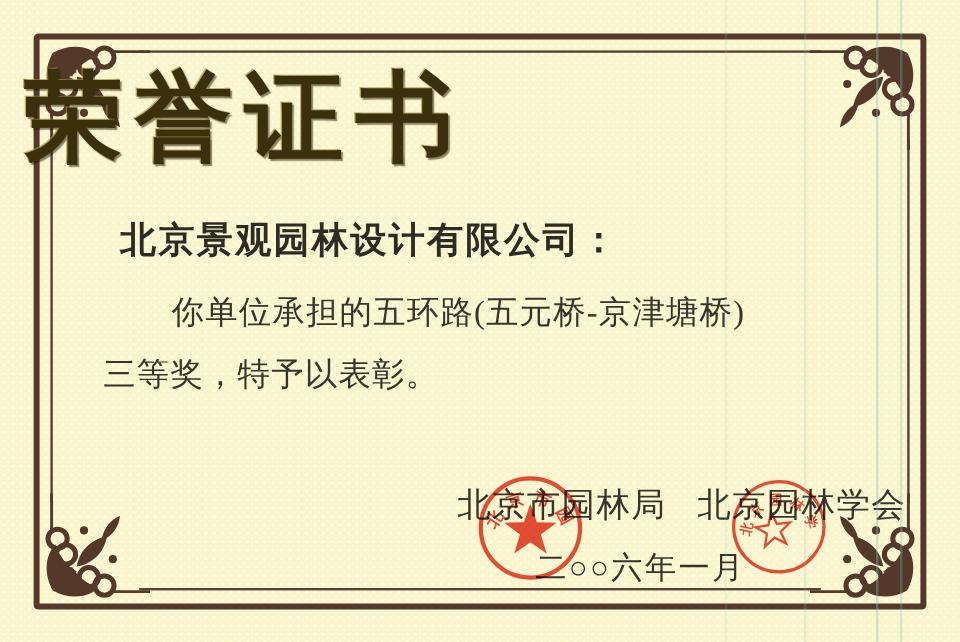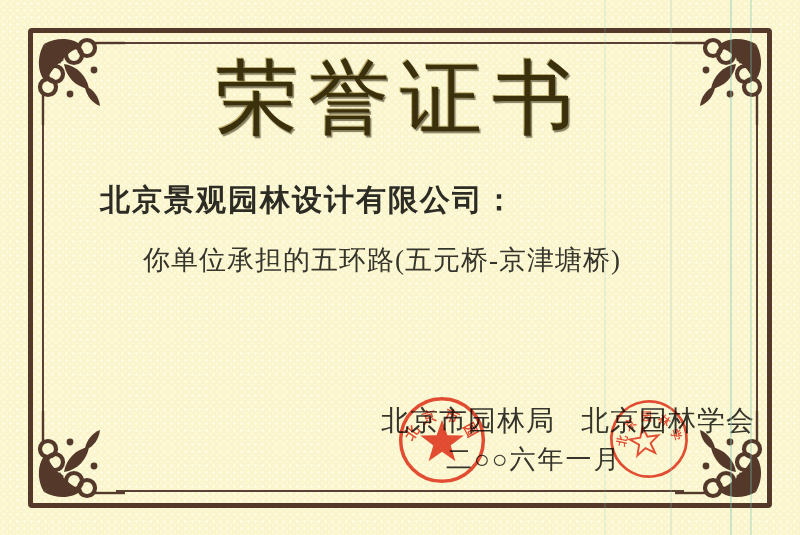--- a/index.html
+++ b/index.html
@@ -24,41 +24,42 @@
   .thin-left  {top:116px;bottom:116px;left:42px;width:2px;}
   .thin-right {top:116px;bottom:116px;right:42px;width:2px;}
   .corner{position:absolute;width:95px;height:95px;}
   .corner.tl{left:30px;top:30px;}
   .corner.tr{right:30px;top:30px;transform:scaleX(-1);}
   .corner.bl{left:30px;bottom:29px;transform:scaleY(-1);}
   .corner.br{right:30px;bottom:29px;transform:scale(-1,-1);}
   
   .title{
     position:absolute;left:0;right:0;top:50px;margin:0;
-    text-align:center;font-size:82px;line-height:1.2;font-weight:normal;
+    text-align:left;font-size:82px;line-height:1.2;font-weight:bold;
     letter-spacing:10px;color:#3b300c;
     text-shadow:-1px -1px 0 rgba(158,136,58,.65), 1.5px 1.5px 1px rgba(36,28,4,.55);
     font-family:"Liberation Serif", serif;
+    padding-left:20px;
   }
   .recipient{
     position:absolute;left:100px;top:180px;
     font-size:30px;font-weight:700;letter-spacing:2px;color:#2c2b24;
     font-family:"Liberation Sans", sans-serif;
   }
   .body-text{
     position:absolute;left:86px;top:234px;width:620px;
     font-size:27px;line-height:52px;color:#36352c;letter-spacing:1px;
   }
   .body-line.indent{text-indent:57px;}
   .issuers{
     position:absolute;left:381px;top:402px;display:flex;gap:26px;
     font-size:28px;color:#36352c;letter-spacing:1px;white-space:nowrap;
   }
   .date-line{
-    position:absolute;left:446px;top:442px;
+    position:absolute;left:446px;top:456px;
     font-size:26px;color:#36352c;letter-spacing:2px;white-space:nowrap;
   }
   
   .seal{position:absolute;mix-blend-mode:multiply;opacity:.92;}
   .seal-left{left:398px;top:396px;width:88px;height:88px;}
   .seal-right{left:609px;top:399px;width:80px;height:80px;transform:rotate(-8deg);}
   .seal text{font-family:"Liberation Serif", serif;font-weight:bold;}
   
   .scanline{position:absolute;top:0;bottom:0;width:2px;pointer-events:none;z-index:50;}
   .sl1{left:604px;background:rgba(130,200,185,.16);}
@@ -108,20 +109,21 @@
   <svg class="corner br" viewBox="0 0 95 95">
       <use href="#orn"></use>
     </svg>
 
   <h1 class="title">荣誉证书</h1>
 
   <div class="recipient">北京景观园林设计有限公司：</div>
 
   <div class="body-text">
     <div class="body-line indent">你单位承担的五环路(五元桥-京津塘桥)</div>
+    <div class="body-line">三等奖，特予以表彰。</div>
   </div>
 
   <div class="issuers">
     <span>北京市园林局</span>
     <span>北京园林学会</span>
   </div>
 
   <div class="date-line">二○○六年一月</div>
 
   <svg class="seal seal-left" viewBox="0 0 100 100">

